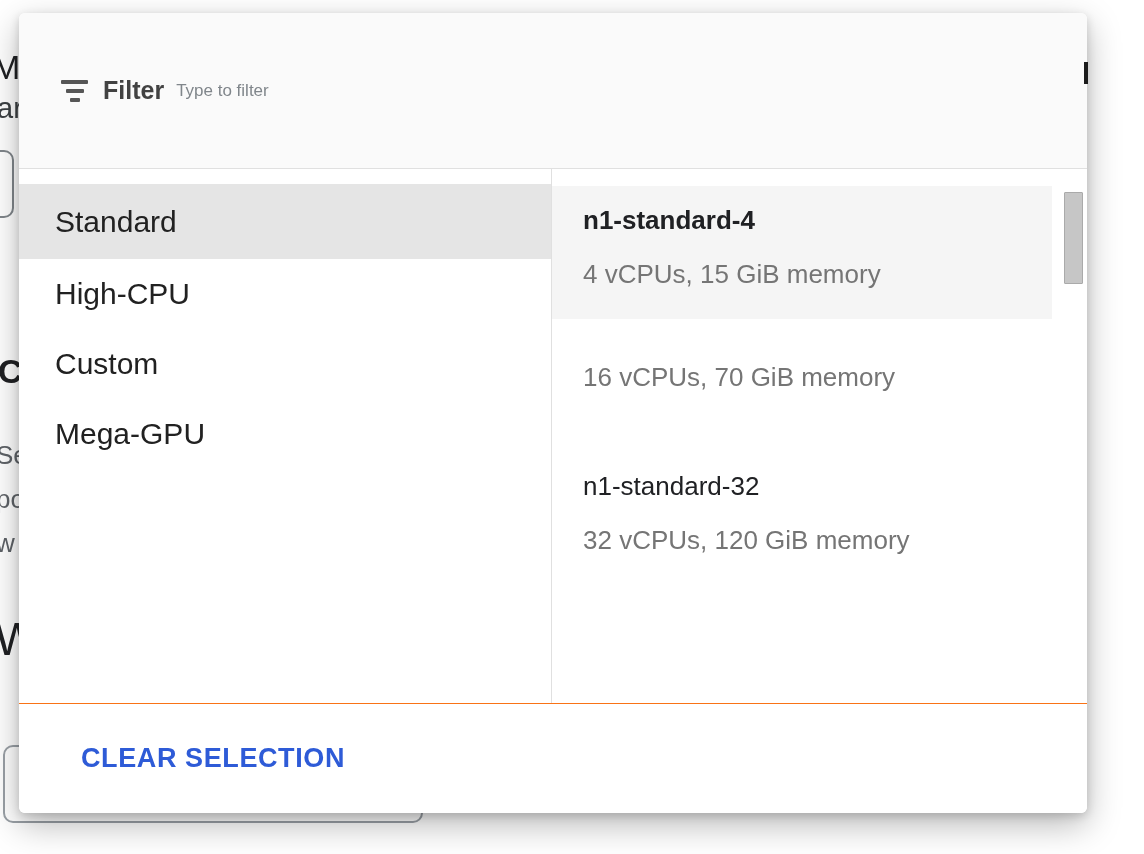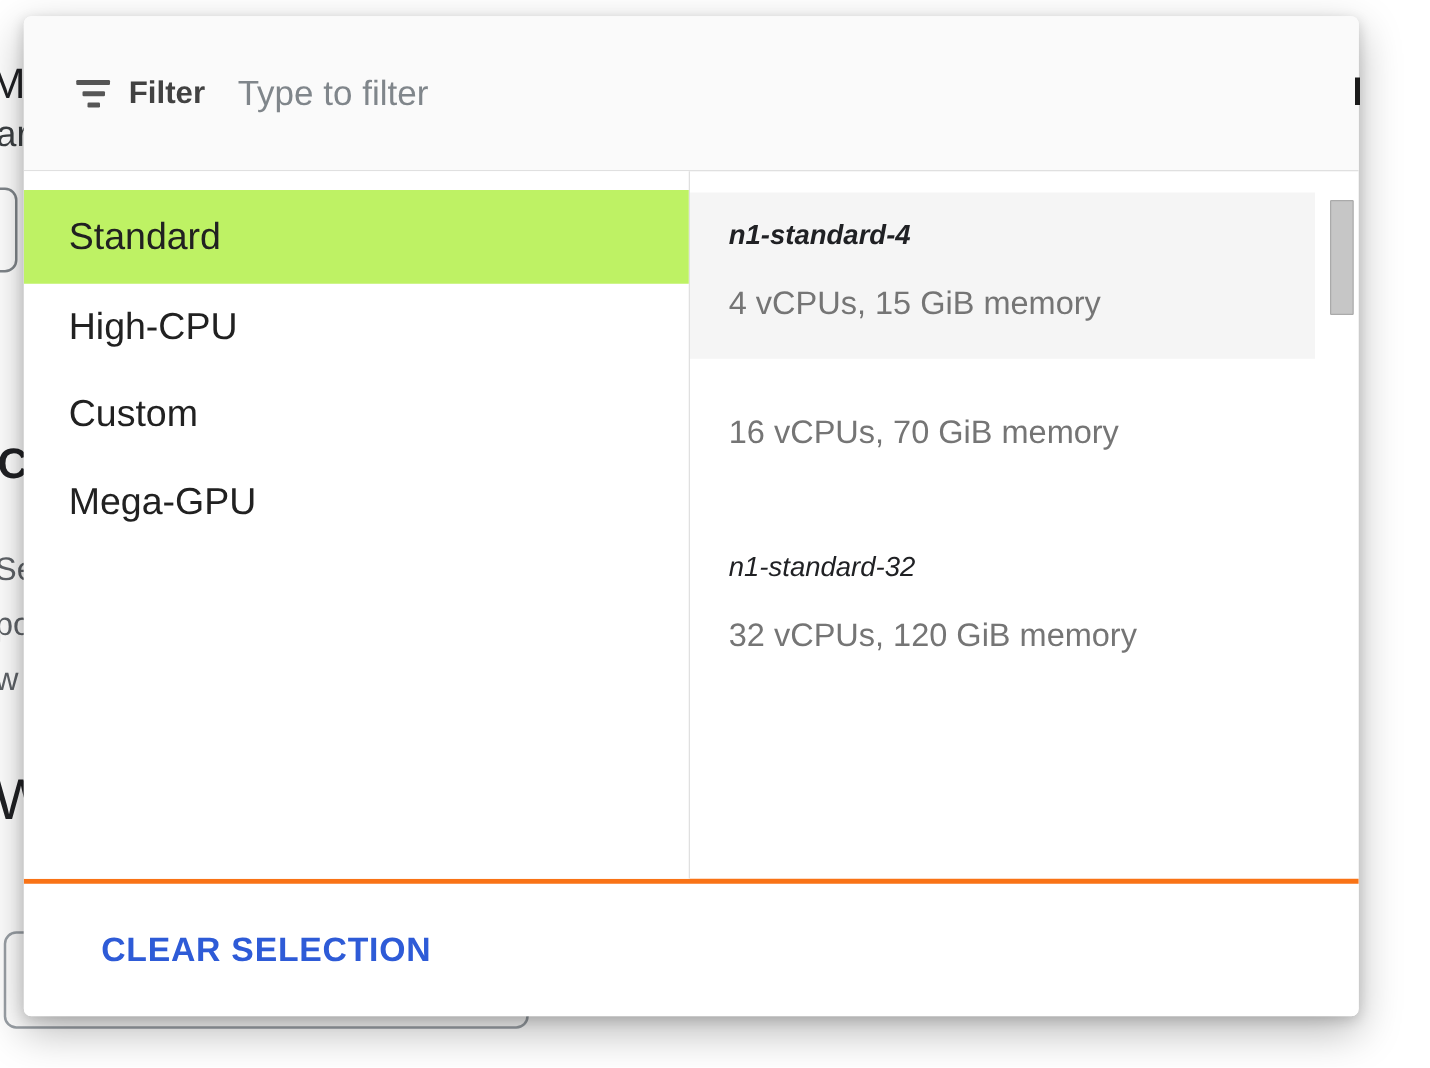--- a/index.html
+++ b/index.html
@@ -42,76 +42,76 @@
     left: 19px; top: 13px; width: 1068px; height: 800px;
     background: #ffffff;
     border-radius: 6px;
     box-shadow: 0 12px 34px rgba(0,0,0,0.28), 0 3px 10px rgba(0,0,0,0.16);
     display: flex; flex-direction: column;
     overflow: hidden;
   }
 
   
   .filter-bar {
-    height: 124px; flex: none;
+    height: 156px; flex: none;
     background: #fafafa;
     border-bottom: 1px solid #e0e0e0;
     display: flex; align-items: center;
     padding-left: 42px;
   }
   .filter-icon { width: 27px; display: flex; flex-direction: column; align-items: center; }
   .filter-icon span { display: block; height: 4px; background: #565656; border-radius: 1px; }
   .filter-icon span:nth-child(1) { width: 27px; }
   .filter-icon span:nth-child(2) { width: 18px; margin-top: 5px; }
   .filter-icon span:nth-child(3) { width: 10px; margin-top: 5px; }
   .filter-label { margin-left: 15px; font-size: 25px; font-weight: 700; color: #424242; }
   .filter-input {
-    margin-left: 26px; border: none; outline: none; background: transparent;
-    font-family: inherit; font-size: 28px; color: #424242; width: 600px;
+    margin-left: 12px; border: none; outline: none; background: transparent;
+    font-family: inherit; font-size: 17px; color: #424242; width: 600px;
   }
   .filter-input::placeholder { color: #80868b; opacity: 1; }
 
   
   .dialog-body { flex: 1; display: flex; min-height: 0; position: relative; }
 
   .category-pane {
     width: 533px; flex: none;
     border-right: 1px solid #e0e0e0;
     padding-top: 15px;
     background: #ffffff;
   }
   .category-item {
     height: 70px; display: flex; align-items: center;
     padding-left: 36px;
     font-size: 30px; color: #212121;
     cursor: pointer;
   }
-  .category-item.selected { height: 75px; background: #bef264; }
+  .category-item.selected { height: 75px; background: #e5e5e5; }
 
   .machine-pane { flex: 1; padding-top: 17px; position: relative; }
   .machine-item {
     height: 133px; width: 500px;
     padding: 19px 0 0 31px;
     cursor: pointer;
   }
   .machine-item.selected { background: #f5f5f5; }
-  .machine-name { font-size: 22px; color: #202124; line-height: 30px; font-style: italic; }
+  .machine-name { font-size: 26px; color: #202124; line-height: 30px; }
   .machine-item.selected .machine-name { font-weight: 700; }
   .machine-desc { font-size: 26px; color: #757575; line-height: 30px; margin-top: 24px; }
 
   .scrollbar-thumb {
     position: absolute; right: 4px; top: 23px;
     width: 19px; height: 92px;
     background: #c6c6c6; border: 1px solid #aaaaaa; border-radius: 1px;
   }
 
   
   .dialog-footer {
     height: 110px; flex: none;
-    border-top: 4px solid #f97316;
+    border-top: 1px solid #f97316;
     display: flex; align-items: center;
     padding-left: 56px;
     background: #ffffff;
   }
   .clear-btn {
     border: none; background: transparent; cursor: pointer;
     font-family: inherit; font-size: 27px; font-weight: 700;
     letter-spacing: 0.6px; color: #2e5bd7;
     padding: 10px 6px;
   }

